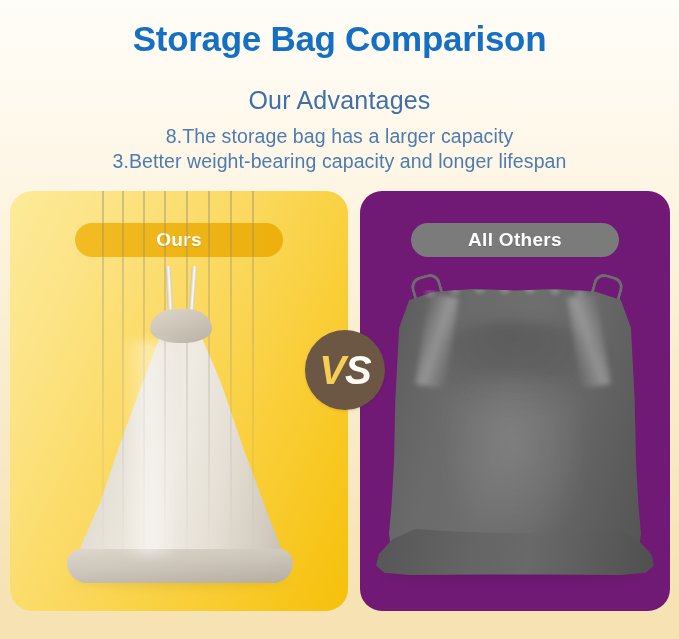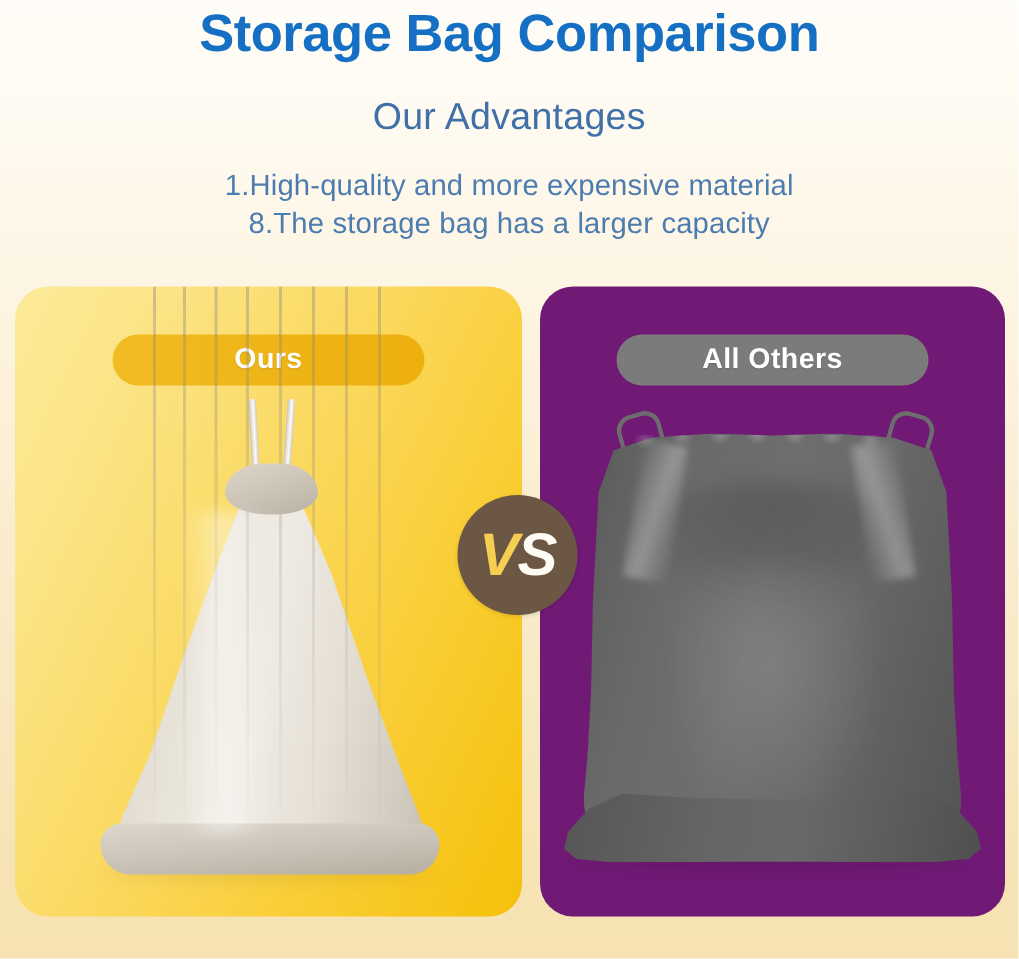--- a/index.html
+++ b/index.html
@@ -28,31 +28,31 @@
 
   
   .header {
     position: absolute;
     left: 0;
     top: 0;
     width: 679px;
     text-align: center;
   }
   .title {
-    margin: 0;
+    margin: 16px;
     padding-top: 2px;
     font-size: 35px;
     line-height: 42px;
     font-weight: bold;
     letter-spacing: -0.3px;
     color: #1570c4;
     text-align: center;
   }
   .subtitle {
-    margin: 10px;
+    margin: 0;
     padding-top: 9px;
     font-size: 25px;
     line-height: 30px;
     font-weight: normal;
     letter-spacing: 0.2px;
     color: #3f70a8;
   }
   .advantages {
     margin: 0;
     padding: 9px 0 0 0;
@@ -365,22 +365,22 @@
 </style>
 </head>
 <body>
 
 <div class="page">
 
   <div class="header">
     <h1 class="title">Storage Bag Comparison</h1>
     <h2 class="subtitle">Our Advantages</h2>
     <ul class="advantages">
-      <li class="advantage-line">1.High-quality and more expensive material</li>
       <li class="advantage-line">8.The storage bag has a larger capacity</li>
+      <li class="advantage-line">3.Better weight-bearing capacity and longer lifespan</li>
     </ul>
   </div>
 
   <div class="cards">
 
     <div class="card card-ours">
 
       <div class="bag-ours-wrap">
         <div class="cord cord-left"></div>
         <div class="cord cord-right"></div>

